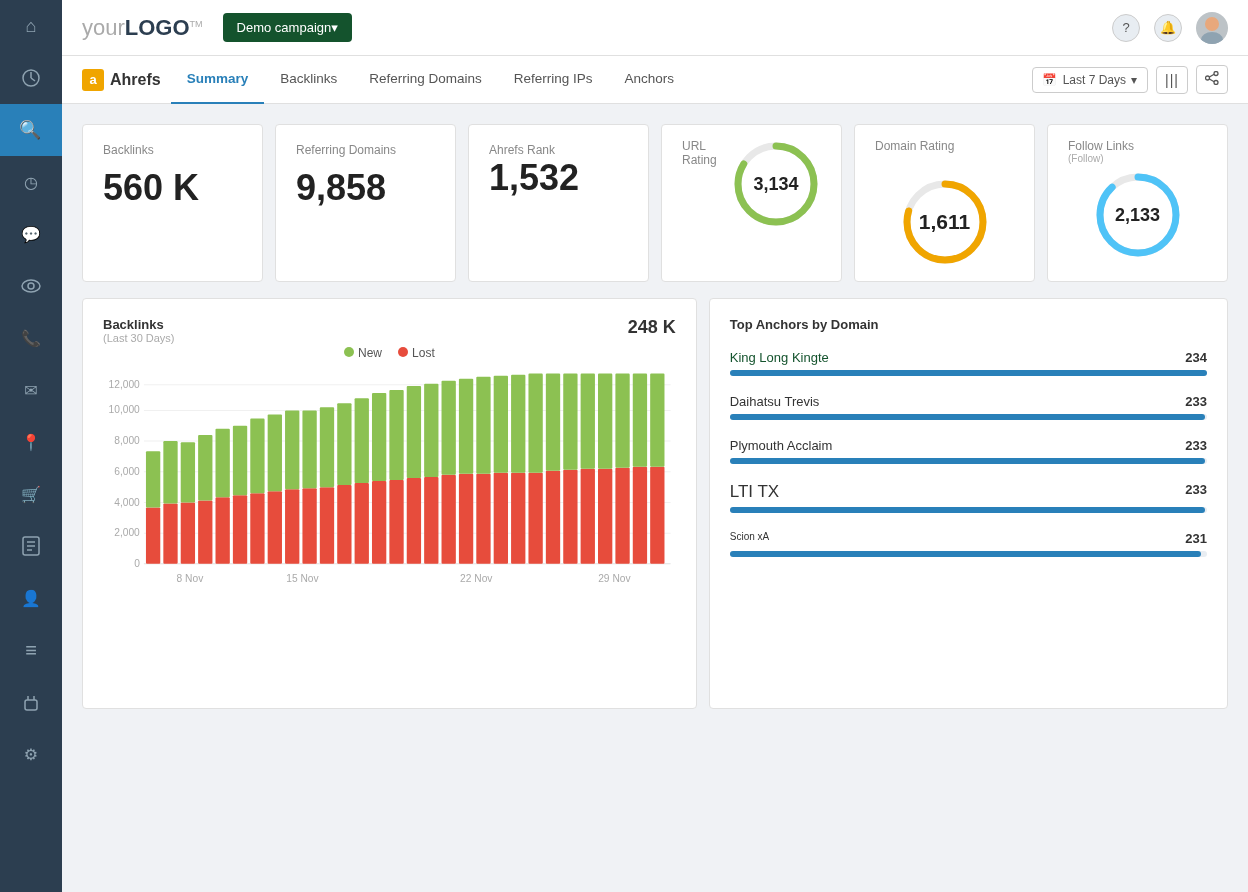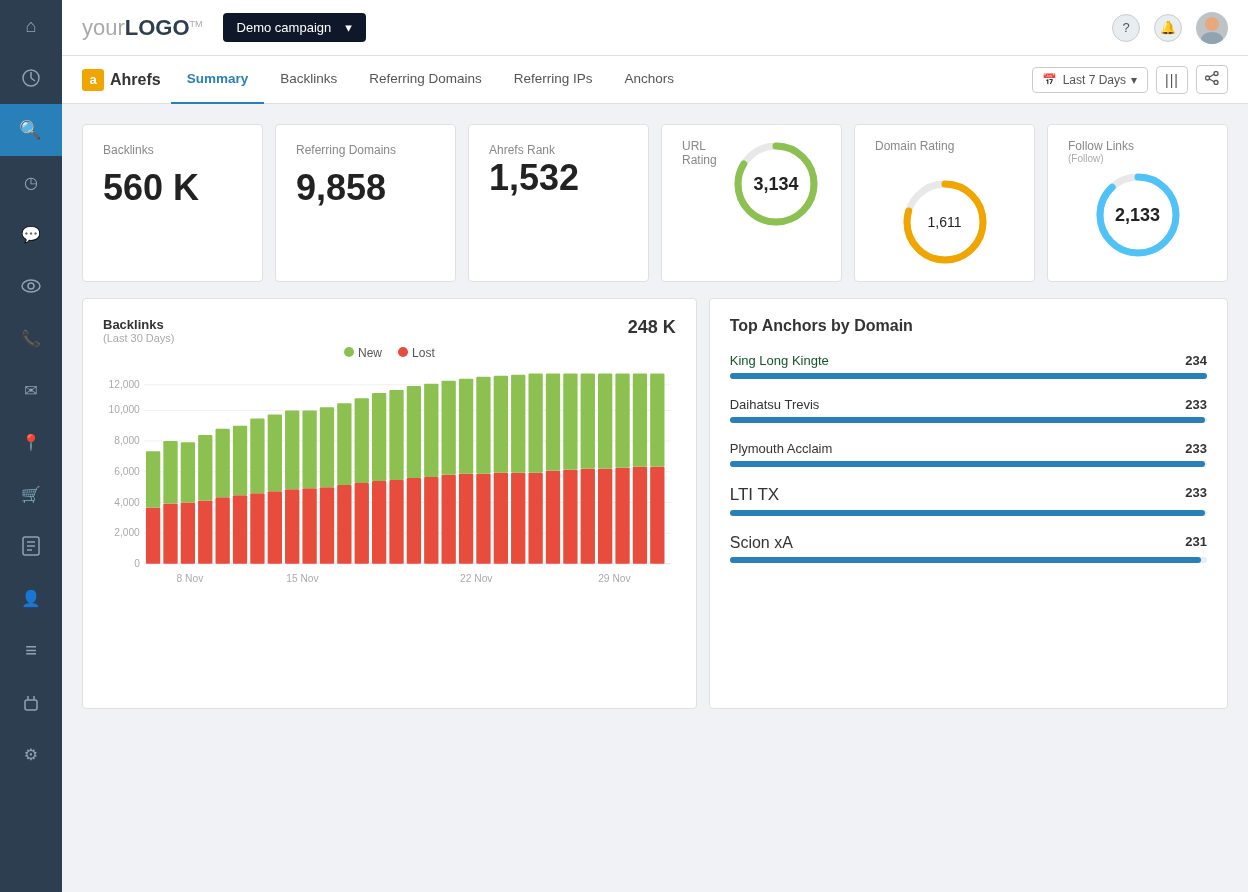--- a/index.html
+++ b/index.html
@@ -52,21 +52,21 @@
   </div>
   <div style="width:62px;height:52px;display:flex;align-items:center;justify-content:center;color:#8fa3b1;cursor:pointer;font-size:16px;">⚙</div>
 </nav>
 
 <div class="main">
 
   <header style="background:#fff;height:56px;display:flex;align-items:center;padding:0 20px;border-bottom:1px solid #e0e0e0;gap:20px;">
     <div style="font-size:22px;font-weight:700;color:#333;">
       <span style="color:#aaa;font-weight:400;">your</span><span style="color:#2c3e50;font-weight:800;">LOGO</span><sup style="font-size:9px;color:#aaa;font-weight:400;">TM</sup>
     </div>
-    <button style="background:#0f172a;color:#fff;border:none;border-radius:4px;padding:7px 14px;font-size:13px;cursor:pointer;display:flex;align-items:center;gap:14px;">
+    <button style="background:#14532d;color:#fff;border:none;border-radius:4px;padding:7px 14px;font-size:13px;cursor:pointer;display:flex;align-items:center;gap:0;">
       <span>Demo campaign</span>
       <span>▾</span>
     </button>
     <div style="margin-left:auto;display:flex;align-items:center;gap:14px;">
       <div style="width:28px;height:28px;border-radius:50%;background:#e8edf2;display:flex;align-items:center;justify-content:center;cursor:pointer;font-size:13px;color:#555;border:1px solid #ccc;">?</div>
       <div style="width:28px;height:28px;border-radius:50%;background:#e8edf2;display:flex;align-items:center;justify-content:center;cursor:pointer;font-size:13px;color:#555;border:1px solid #ccc;">🔔</div>
       <div style="width:32px;height:32px;border-radius:50%;background:#bdc3c7;overflow:hidden;display:flex;align-items:center;justify-content:center;cursor:pointer;">
         <svg width="32" height="32" viewBox="0 0 32 32">
             <circle cx="16" cy="12" r="7" fill="#e8a87c"></circle>
             <ellipse cx="16" cy="28" rx="11" ry="8" fill="#8fa3b1"></ellipse>
@@ -138,21 +138,21 @@
         </div>
       </div>
 
       <div style="background:#fff;border-radius:4px;padding:14px 20px;flex:1;border:1px solid #e0e0e0;display:flex;flex-direction:column;align-items:flex-start;">
         <div style="font-size:12px;color:#888;margin-bottom:24px;font-weight:500;">Domain Rating</div>
         <div style="position:relative;width:90px;height:90px;margin:0 auto;">
           <svg width="90" height="90" viewBox="0 0 90 90" style="transform:rotate(-90deg);">
             <circle cx="45" cy="45" r="38" fill="none" stroke="#e8e8e8" stroke-width="7"></circle>
             <circle cx="45" cy="45" r="38" fill="none" stroke="#f0a500" stroke-width="7" stroke-dasharray="190 239" stroke-linecap="round"></circle>
           </svg>
-          <div style="position:absolute;top:50%;left:50%;transform:translate(-50%,-50%);font-size:14px;font-weight:400;color:#222;">1,611</div>
+          <div style="position:absolute;top:50%;left:50%;transform:translate(-50%,-50%);font-size:21px;font-weight:700;color:#222;">1,611</div>
         </div>
       </div>
 
       <div style="background:#fff;border-radius:4px;padding:14px 20px;flex:1;border:1px solid #e0e0e0;display:flex;flex-direction:column;align-items:flex-start;">
         <div style="font-size:12px;color:#888;font-weight:500;">Follow Links</div>
         <div style="font-size:10px;color:#aaa;margin-bottom:6px;">(Follow)</div>
         <div style="position:relative;width:90px;height:90px;margin:0 auto;">
           <svg width="90" height="90" viewBox="0 0 90 90" style="transform:rotate(-90deg);">
             <circle cx="45" cy="45" r="38" fill="none" stroke="#e8e8e8" stroke-width="7"></circle>
             <circle cx="45" cy="45" r="38" fill="none" stroke="#4fc3f7" stroke-width="7" stroke-dasharray="210 239" stroke-linecap="round"></circle>
@@ -288,21 +288,21 @@
 
             <text x="85" y="205" font-size="10" fill="#aaa" text-anchor="middle">8 Nov</text>
             <text x="195" y="205" font-size="10" fill="#aaa" text-anchor="middle">15 Nov</text>
             <text x="365" y="205" font-size="10" fill="#aaa" text-anchor="middle">22 Nov</text>
             <text x="500" y="205" font-size="10" fill="#aaa" text-anchor="middle">29 Nov</text>
           </svg>
         </div>
       </div>
 
       <div style="background:#fff;border-radius:4px;border:1px solid #e0e0e0;padding:18px 20px;flex:1;">
-        <div style="font-size:16px;font-weight:600;color:#333;margin-bottom:18px;">Top Anchors by Domain</div>
+        <div style="font-size:13px;font-weight:600;color:#333;margin-bottom:18px;">Top Anchors by Domain</div>
 
         <div style="margin-bottom:18px;">
           <div style="display:flex;justify-content:space-between;margin-bottom:5px;">
             <span style="font-size:13px;color:#14532d;">King Long Kingte</span>
             <span style="font-size:13px;font-weight:600;color:#333;">234</span>
           </div>
           <div style="height:6px;background:#e8edf2;border-radius:3px;">
             <div style="height:6px;background:#2980b9;border-radius:3px;width:100%;"></div>
           </div>
         </div>
@@ -332,21 +332,21 @@
             <span style="font-size:17px;color:#333;">LTI TX</span>
             <span style="font-size:13px;font-weight:600;color:#333;">233</span>
           </div>
           <div style="height:6px;background:#e8edf2;border-radius:3px;">
             <div style="height:6px;background:#2980b9;border-radius:3px;width:99.6%;"></div>
           </div>
         </div>
 
         <div style="margin-bottom:18px;">
           <div style="display:flex;justify-content:space-between;margin-bottom:5px;">
-            <span style="font-size:16px;color:#333;">Scion xA</span>
+            <span style="font-size:10px;color:#333;">Scion xA</span>
             <span style="font-size:13px;font-weight:600;color:#333;">231</span>
           </div>
           <div style="height:6px;background:#e8edf2;border-radius:3px;">
             <div style="height:6px;background:#2980b9;border-radius:3px;width:98.7%;"></div>
           </div>
         </div>
 
       </div>
 
     </div>

